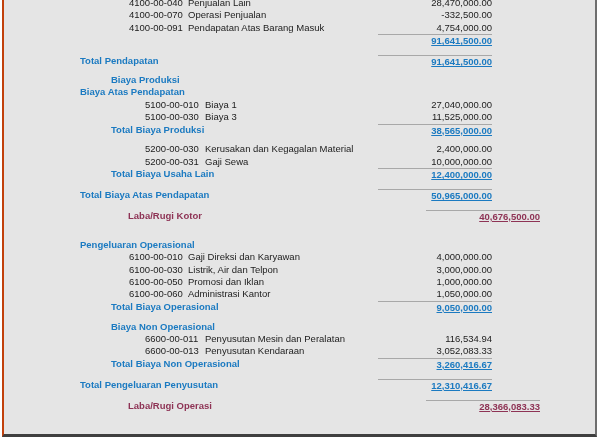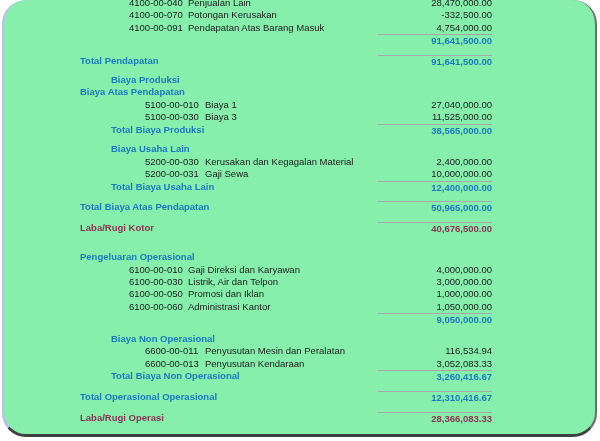--- a/index.html
+++ b/index.html
@@ -3,58 +3,57 @@
 <meta charset="utf-8">
 <style>
   html,body{margin:0;padding:0;}
   body{
     width:600px;height:441px;position:relative;background:#ffffff;
     font-family:"Liberation Sans", sans-serif;
     overflow:hidden;
   }
   .frame{
     position:absolute;left:2px;right:3px;top:0;bottom:4px;
-    border-left:2px solid #c4b5fd;
+    border-left:2px solid #c2410c;
     border-right:2px solid #6e6e6e;
     border-bottom:3px solid #3f3f3f;
     overflow:hidden;
-    background:#86efac;
-    border-radius:24px;
+    background:#e5e5e5;
   }
   .content{position:absolute;top:-3px;left:0;right:0;}
   .row{position:relative;height:12.4px;font-size:9.5px;line-height:12px;color:#1c1c1c;white-space:nowrap;}
   .row span{display:inline-block;}
   .code{position:absolute;}
   .name{position:absolute;}
   .da .code{left:125px;}  .da .name{left:184px;}
   .db .code{left:141px;}  .db .name{left:201px;}
   .amt{position:absolute;left:374px;width:114px;text-align:right;}
-  .amt.line{border-top:1px solid var(--rule,#a8a8a8);}
+  .amt.line{border-top:1px solid var(--rule,#a8a8a8);text-decoration:underline;}
   .label{position:absolute;font-weight:bold;}
   .lvl1 .label{left:76px;}
   .lvl2 .label{left:107px;}
   .h .label, .t.blue .label, .t.blue .amt{color:var(--blue,#1b7ac1);}
   .h .label{color:var(--blue,#1b7ac1);}
   .t .amt,.t .label{font-weight:bold;}
-  .t.red .label,.t.red .amt{color:var(--red,#8e3355);}
+  .t.red .label,.t.red .amt{color:var(--red,#8e3355);margin-left:48px;}
   .gap-sm{height:6.5px;} .gap-md{height:7.5px;} .gap-lg{height:8.5px;} .gap-xl{height:16.5px;}
 </style>
 </head>
 <body>
 
 <div class="frame">
   <div class="content">
       <div class="row da">
         <span class="code">4100-00-040</span>
         <span class="name">Penjualan Lain</span>
         <span class="amt">28,470,000.00</span>
       </div>
       <div class="row da">
         <span class="code">4100-00-070</span>
-        <span class="name">Potongan Kerusakan</span>
+        <span class="name">Operasi Penjualan</span>
         <span class="amt">-332,500.00</span>
       </div>
       <div class="row da">
         <span class="code">4100-00-091</span>
         <span class="name">Pendapatan Atas Barang Masuk</span>
         <span class="amt">4,754,000.00</span>
       </div>
       <div class="row t lvl2 blue">
         <span class="amt line">91,641,500.00</span>
       </div>
@@ -78,23 +77,20 @@
       <div class="row db">
         <span class="code">5100-00-030</span>
         <span class="name">Biaya 3</span>
         <span class="amt">11,525,000.00</span>
       </div>
       <div class="row t lvl2 blue">
         <span class="label">Total Biaya Produksi</span>
         <span class="amt line">38,565,000.00</span>
       </div>
       <div class="gap-md"></div>
-      <div class="row h lvl2">
-        <span class="label">Biaya Usaha Lain</span>
-      </div>
       <div class="row db">
         <span class="code">5200-00-030</span>
         <span class="name">Kerusakan dan Kegagalan Material</span>
         <span class="amt">2,400,000.00</span>
       </div>
       <div class="row db">
         <span class="code">5200-00-031</span>
         <span class="name">Gaji Sewa</span>
         <span class="amt">10,000,000.00</span>
       </div>
@@ -130,20 +126,21 @@
         <span class="code">6100-00-050</span>
         <span class="name">Promosi dan Iklan</span>
         <span class="amt">1,000,000.00</span>
       </div>
       <div class="row da">
         <span class="code">6100-00-060</span>
         <span class="name">Administrasi Kantor</span>
         <span class="amt">1,050,000.00</span>
       </div>
       <div class="row t lvl2 blue">
+        <span class="label">Total Biaya Operasional</span>
         <span class="amt line">9,050,000.00</span>
       </div>
       <div class="gap-md"></div>
       <div class="row h lvl2">
         <span class="label">Biaya Non Operasional</span>
       </div>
       <div class="row db">
         <span class="code">6600-00-011</span>
         <span class="name">Penyusutan Mesin dan Peralatan</span>
         <span class="amt">116,534.94</span>
@@ -152,21 +149,21 @@
         <span class="code">6600-00-013</span>
         <span class="name">Penyusutan Kendaraan</span>
         <span class="amt">3,052,083.33</span>
       </div>
       <div class="row t lvl2 blue">
         <span class="label">Total Biaya Non Operasional</span>
         <span class="amt line">3,260,416.67</span>
       </div>
       <div class="gap-lg"></div>
       <div class="row t lvl1 blue">
-        <span class="label">Total Operasional Operasional</span>
+        <span class="label">Total Pengeluaran Penyusutan</span>
         <span class="amt line">12,310,416.67</span>
       </div>
       <div class="gap-lg"></div>
       <div class="row t lvl1 red">
         <span class="label">Laba/Rugi Operasi</span>
         <span class="amt line">28,366,083.33</span>
       </div>
     </div>
 </div>
 

